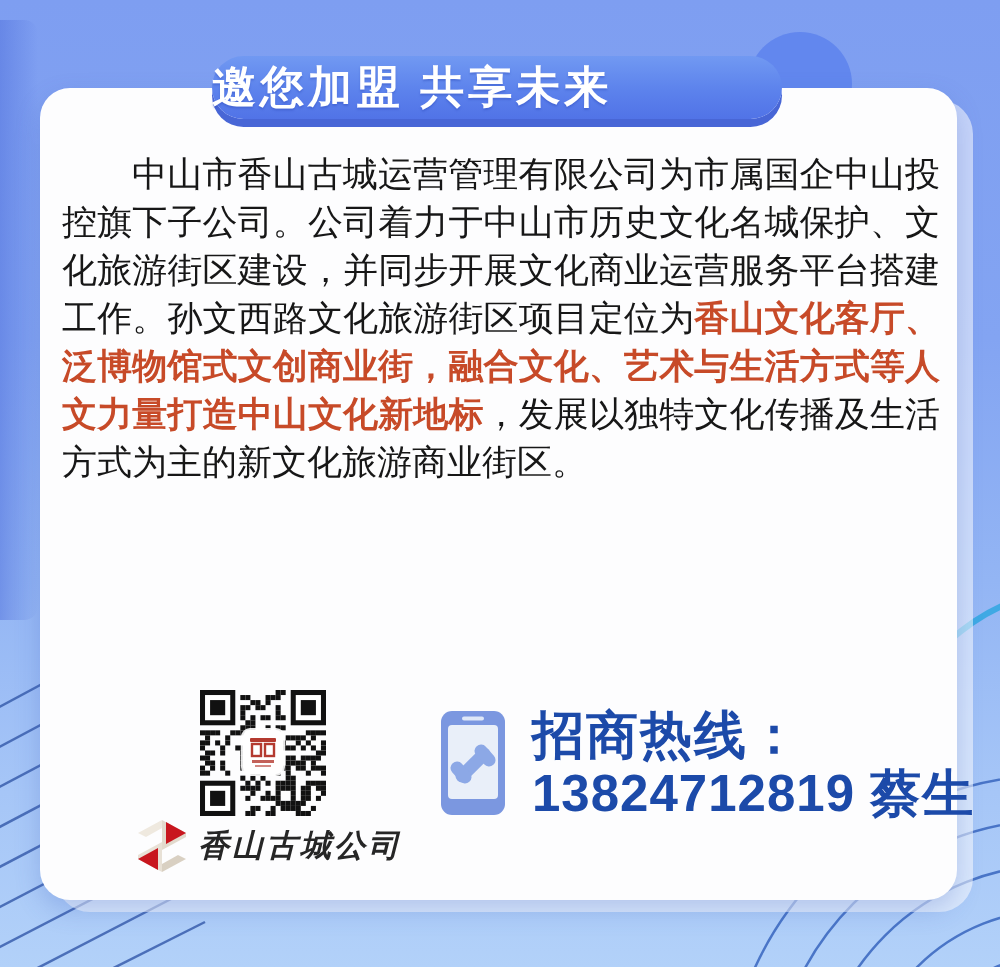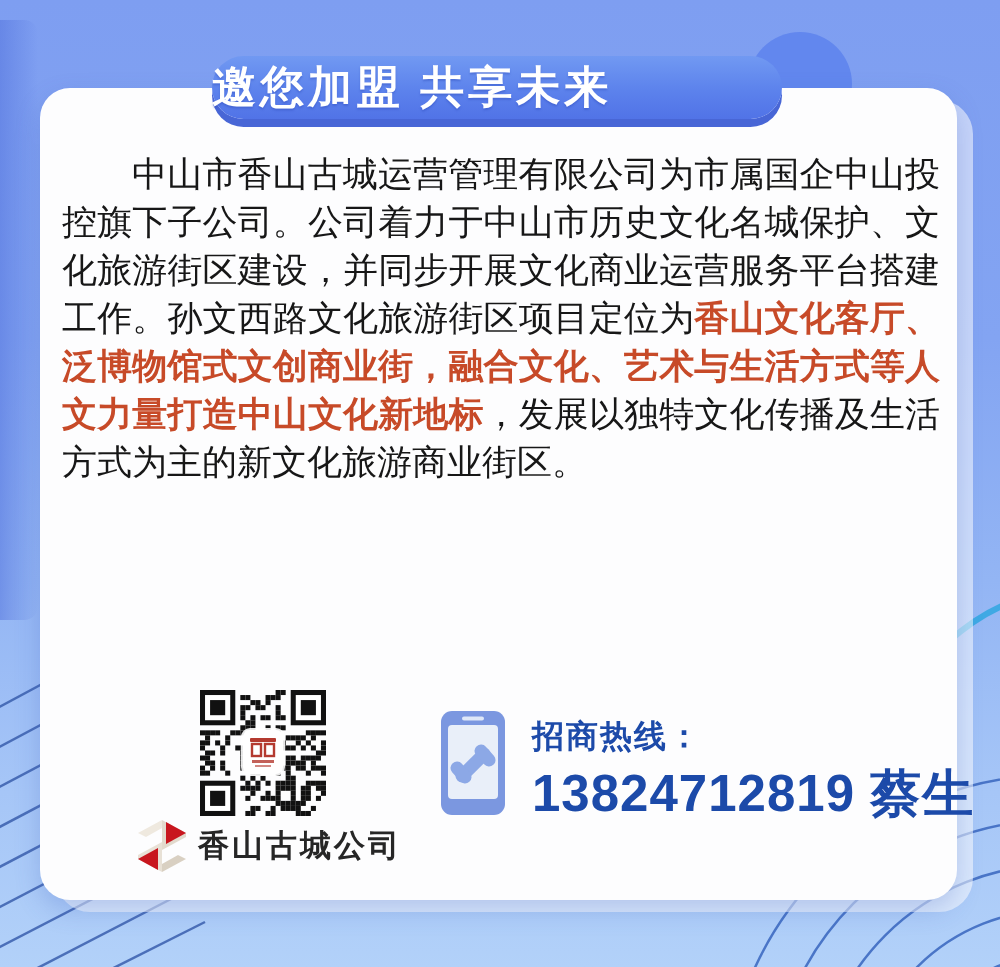--- a/index.html
+++ b/index.html
@@ -69,28 +69,28 @@
     position:absolute; left:43px; top:40px; width:40px; height:44px;
     background:#ffffff; border-radius:7px;
     box-shadow: 0 0 0 2px rgba(255,255,255,.9);
     display:flex; align-items:center; justify-content:center;
   }
   .brand {
     position:absolute; left:136px; top:818px; height:56px;
     display:flex; align-items:center; gap:10px; z-index:2;
   }
   .brand-name {
-    font-size:31px; color:#262626; font-weight:600; letter-spacing:3px; white-space:nowrap;
+    font-size:31px; color:#262626; font-weight:600; letter-spacing:3px; white-space:nowrap;font-style:italic;
   }
   .phone-icon { position:absolute; left:440px; top:710px; z-index:2; }
   .hotline {
     position:absolute; left:532px; top:708px; z-index:2;
     color: var(--hotline-blue, #1c4aa9); font-weight:bold; white-space:nowrap;
   }
-  .hotline-label { font-size:32px; line-height:56px; letter-spacing:2px; }
+  .hotline-label { font-size:52px; line-height:56px; letter-spacing:2px;font-family:Liberation Serif, serif; }
   .hotline-number { font-size:51px; line-height:60px; letter-spacing:1px; }
 </style>
 </head>
 <body>
 
 <div class="stage">
 
   <div class="bg"></div>
   <div class="left-band"></div>
 

